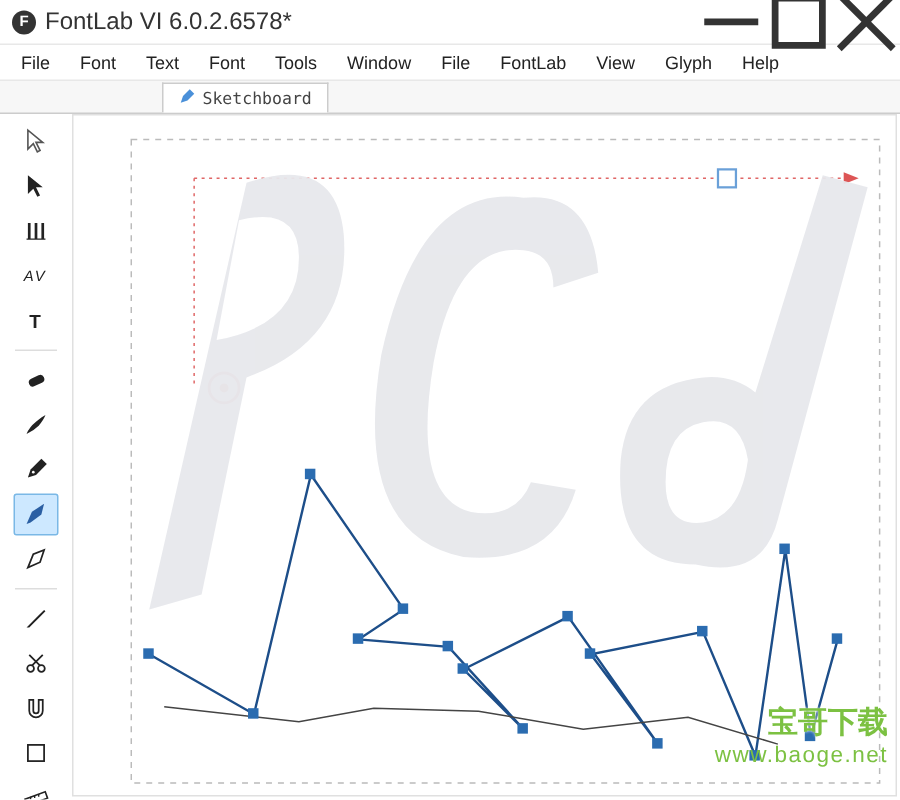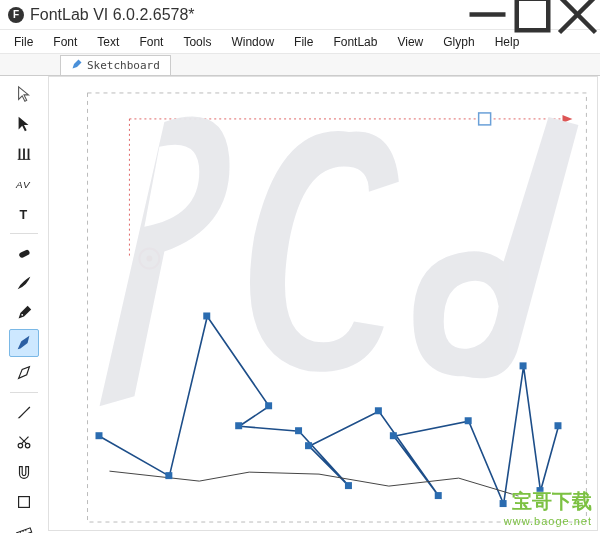--- a/index.html
+++ b/index.html
@@ -5,32 +5,32 @@
 * { margin: 0; padding: 0; box-sizing: border-box; }
 body { font-family: "Segoe UI", Arial, sans-serif; font-size: 12px; background: #fff; width: 600px; height: 533px; overflow: hidden; position: relative; }
 .titlebar { height: 30px; display: flex; align-items: center; padding: 0 0 0 8px; background: #fff; border-bottom: 1px solid #e8e8e8; }
 .titlebar .app-icon { width: 16px; height: 16px; background: #333; color: #fff; border-radius: 50%; display: flex; align-items: center; justify-content: center; font-size: 10px; font-weight: bold; margin-right: 6px; }
 .titlebar .title { flex: 1; font-size: 16px; color: #333; }
 .winbtns { display: flex; }
 .winbtn { width: 45px; height: 30px; display: flex; align-items: center; justify-content: center; color: #333; }
 .menubar { height: 24px; display: flex; align-items: center; padding: 0 4px; background: #fff; border-bottom: 1px solid #e8e8e8; }
 .menuitem { padding: 3px 10px; font-size: 12px; color: #222; }
 .tabbar { height: 22px; display: flex; align-items: flex-end; background: #f7f7f7; border-bottom: 1px solid #ccc; padding-left: 60px; }
-.tab { background: #fff; border: 1px solid #ccc; border-bottom: none; padding: 2px 10px; font-family: monospace; font-size: 11px; display: flex; align-items: center; gap: 4px; color: #444; }
+.tab { background: #fff; border: 1px solid #ccc; border-bottom: none; padding: 2px 10px; font-family: monospace; font-size: 11px; display: flex; align-items: center; gap: 4px; color: #444; margin-left: 48px; }
 .tab .pen-icon svg { width: 12px; height: 12px; }
 .toolbar { position: absolute; left: 4px; top: 80px; width: 40px; display: flex; flex-direction: column; align-items: center; gap: 2px; }
 .tool { width: 30px; height: 28px; display: flex; align-items: center; justify-content: center; border: 1px solid transparent; border-radius: 2px; }
 .tool.active { background: #cde8ff; border-color: #7ab8e6; }
 .tool svg { width: 18px; height: 18px; }
 .toolsep { width: 28px; height: 1px; background: #ddd; margin: 3px 0; }
 .canvas-wrap { position: absolute; left: 48px; top: 76px; right: 2px; bottom: 2px; border: 1px solid #e0e0e0; overflow: hidden; background: #fff; }
 .canvas-wrap svg { width: 100%; height: 100%; }
-.watermark { position: absolute; right: 8px; bottom: 6px; text-align: right; pointer-events: none; }
+.watermark { position: absolute; right: 8px; bottom: 21px; text-align: right; pointer-events: none; }
 .watermark .line1 { font-size: 20px; font-weight: bold; color: #7cc142; text-shadow: 0 0 2px #fff; }
-.watermark .line2 { font-size: 11px; color: #7cc142; letter-spacing: 1px; text-align: center; }
+.watermark .line2 { font-size: 15px; color: #7cc142; letter-spacing: 1px; text-align: center; }
 </style>
 </head>
 <body>
 
 <div class="titlebar">
   <div class="app-icon">F</div>
   <div class="title">FontLab VI 6.0.2.6578*</div>
   <div class="winbtns">
     <div class="winbtn">
         <svg viewBox="0 0 10 10">

